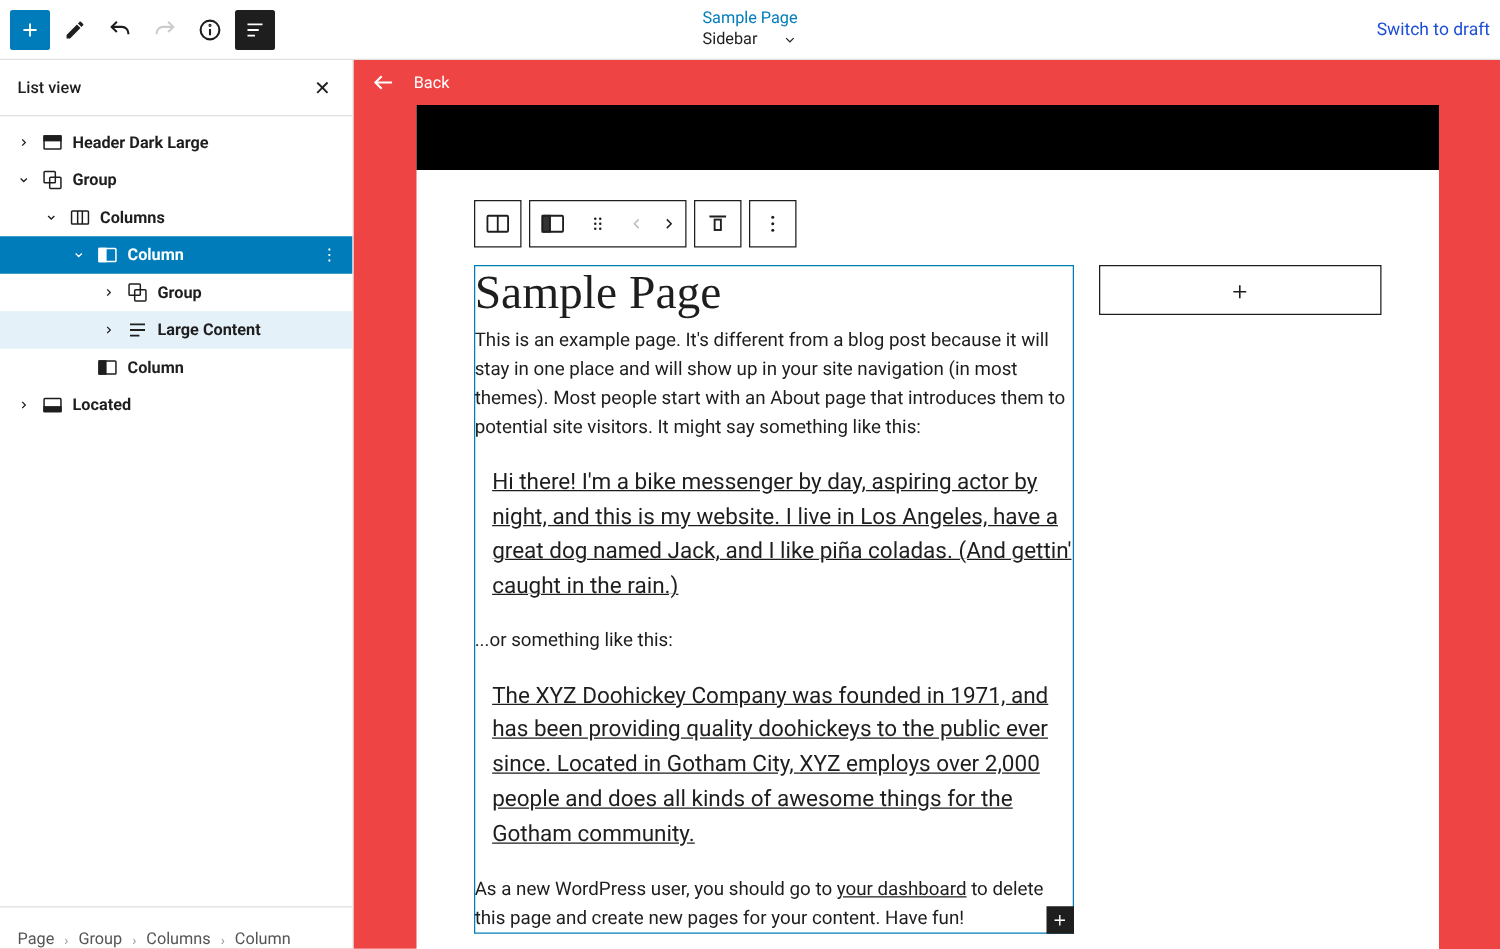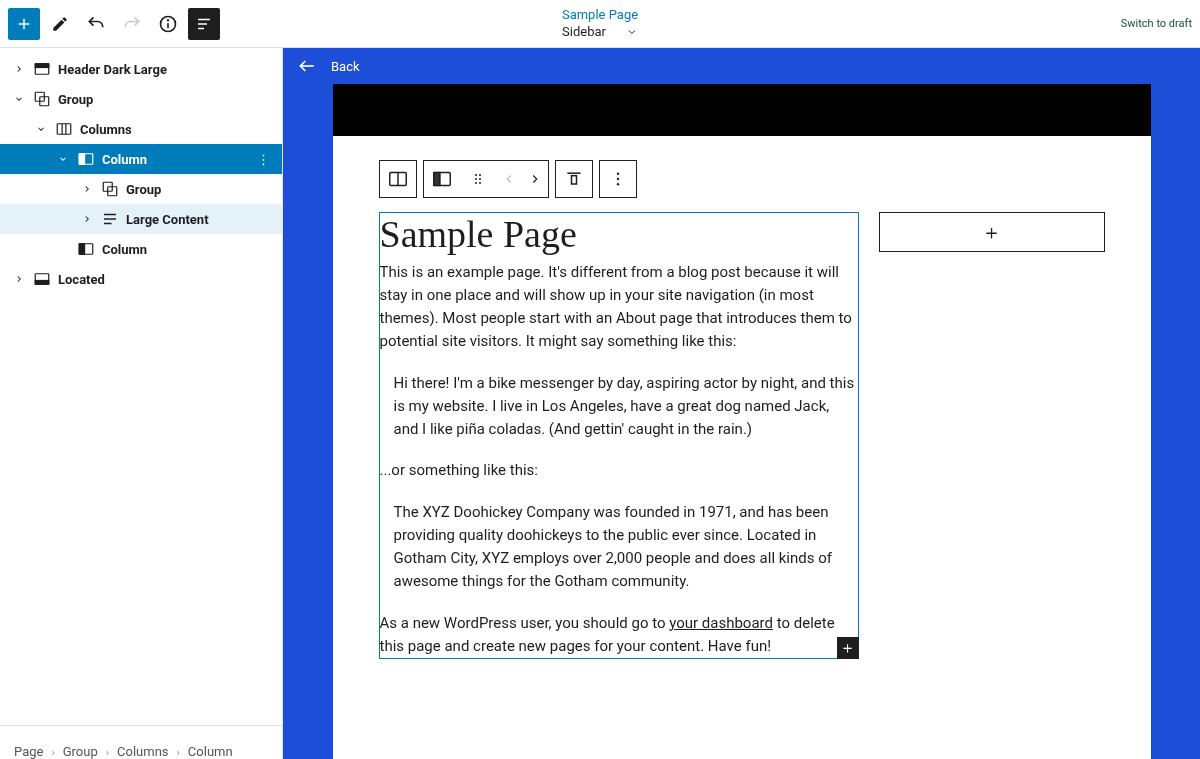--- a/index.html
+++ b/index.html
@@ -10,21 +10,21 @@
   .topbar { height:48px; border-bottom:1px solid #e0e0e0; display:flex; align-items:center; padding:0 8px; position:relative; }
   .topbar-left { display:flex; align-items:center; gap:4px; }
   .sq-btn { width:32px; height:32px; display:flex; align-items:center; justify-content:center; border-radius:2px; cursor:pointer; }
   .sq-btn.blue { background:#007cba; color:#fff; }
   .sq-btn.dark { background:#1e1e1e; color:#fff; }
   .sq-btn.gray { color:#1e1e1e; }
   .sq-btn.muted { color:#ccc; }
   .topbar-center { position:absolute; left:50%; transform:translateX(-50%); text-align:center; line-height:1.3; }
   .topbar-center .link { color:#007cba; font-size:13px; cursor:pointer; }
   .topbar-center .sub  { color:#1e1e1e; font-size:13px; display:flex; align-items:center; justify-content:center; gap:20px; }
-  .topbar-right { margin-left:auto; color:#14532d; font-size:11px; cursor:pointer; white-space:nowrap; overflow:hidden; }
+  .topbar-right { margin-left:auto; color:#1d4ed8; font-size:14px; cursor:pointer; white-space:nowrap; overflow:hidden; }
 
   
   .main { flex:1; display:flex; min-height:0; }
 
   
   .list-panel { width:283px; border-right:1px solid #e0e0e0; display:flex; flex-direction:column; }
   .list-header { display:flex; align-items:center; justify-content:space-between; padding:12px 14px; border-bottom:1px solid #e0e0e0; font-weight:500; }
   .list-header .x { width:20px; height:20px; display:flex; align-items:center; justify-content:center; cursor:pointer; font-size:16px;}
   .tree { flex:1; overflow:auto; padding:6px 0; }
   .tree-row { height:30px; display:flex; align-items:center; gap:6px; padding-right:8px; cursor:pointer; position:relative; }
@@ -37,21 +37,21 @@
   .tree-row.hover { background:#e5f1f8; }
   .d0 { padding-left:12px; }
   .d1 { padding-left:34px; }
   .d2 { padding-left:56px; }
   .d3 { padding-left:80px; }
 
   .breadcrumb { height:34px; border-top:1px solid #e0e0e0; display:flex; align-items:flex-end; gap:6px; padding:0 14px; font-size:13px; color:#555; }
   .breadcrumb .sep { color:#999; font-size:11px; margin:0 2px; }
 
   
-  .canvas-wrap { flex:1; background:#1d4ed8; display:flex; flex-direction:column; position:relative; min-width:0; }
+  .canvas-wrap { flex:1; background:#ef4444; display:flex; flex-direction:column; position:relative; min-width:0; }
   .canvas-top { height:36px; display:flex; align-items:center; gap:14px; padding:0 14px; color:#fff; }
   .canvas-top .back-arrow { font-size:16px; cursor:pointer; }
   .canvas-area { flex:1; position:relative; overflow:hidden; }
   .scroll-outer { position:absolute; inset:0; overflow-y:scroll; }
   .scroll-outer::-webkit-scrollbar { width:16px; }
   .scroll-outer::-webkit-scrollbar-track { background:#f0f0f0; }
   .scroll-outer::-webkit-scrollbar-thumb { background:#c0c0c0; }
   .page-frame { width:818px; margin:0 auto; background:#fff; min-height:1000px; position:relative;}
   .page-black { height:52px; background:#000; }
   .page-body { padding:24px 46px 80px 46px; position:relative; }
@@ -59,21 +59,21 @@
   
   .block-toolbar { display:flex; gap:6px; margin-bottom:14px; }
   .tb-group { border:1px solid #1e1e1e; height:38px; display:flex; align-items:center; background:#fff; }
   .tb-btn { width:36px; height:36px; display:flex; align-items:center; justify-content:center; cursor:pointer; }
 
   
   .cols { display:flex; gap:20px; align-items:flex-start; position:relative;}
   .col-main { flex:0 0 480px; border:1.5px solid #007cba; position:relative; padding:0; }
   .col-main h1 { margin:0 0 4px 0; font-family: Georgia, 'Times New Roman', serif; font-weight:400; font-size:38px; line-height:1.15;}
   .col-main p { margin:0 0 18px 0; font-size:15px; line-height:1.55; }
-  .col-main blockquote { margin:2px 0 18px 14px; font-size:15px; line-height:1.55; }
+  .col-main blockquote { margin:2px 0 18px 14px; font-size:18px; line-height:1.55;text-decoration:underline; }
   .col-main a { color:#1e1e1e; }
   .col-side { flex:1; }
   .placeholder { border:1px solid #1e1e1e; height:40px; display:flex; align-items:center; justify-content:center; font-size:20px; color:#1e1e1e; cursor:pointer;}
   .append-btn { position:absolute; right:-1px; bottom:-1px; width:22px; height:22px; background:#1e1e1e; color:#fff; display:flex; align-items:center; justify-content:center; font-size:16px; cursor:pointer;}
 
   
   svg { display:block; }
 </style>
 </head>
 <body>
@@ -128,20 +128,24 @@
           </svg>
       </span>
     </div>
   </div>
   <div class="topbar-right">Switch to draft</div>
 </div>
 
 <div class="main">
 
   <div class="list-panel">
+    <div class="list-header">
+      <span>List view</span>
+      <span class="x">✕</span>
+    </div>
     <div class="tree" id="tree">
         <div class="tree-row d0">
           <span class="chevron">
             <svg width="10" height="10" viewBox="0 0 24 24" fill="none" stroke="currentColor" stroke-width="2.5">
               <polyline points="9 6 15 12 9 18"></polyline>
             </svg>
           </span>
           <span class="ticon">
             <svg width="18" height="18" viewBox="0 0 24 24" fill="none" stroke="currentColor" stroke-width="1.6">
               <rect x="3" y="5" width="18" height="14" rx="1"></rect>

